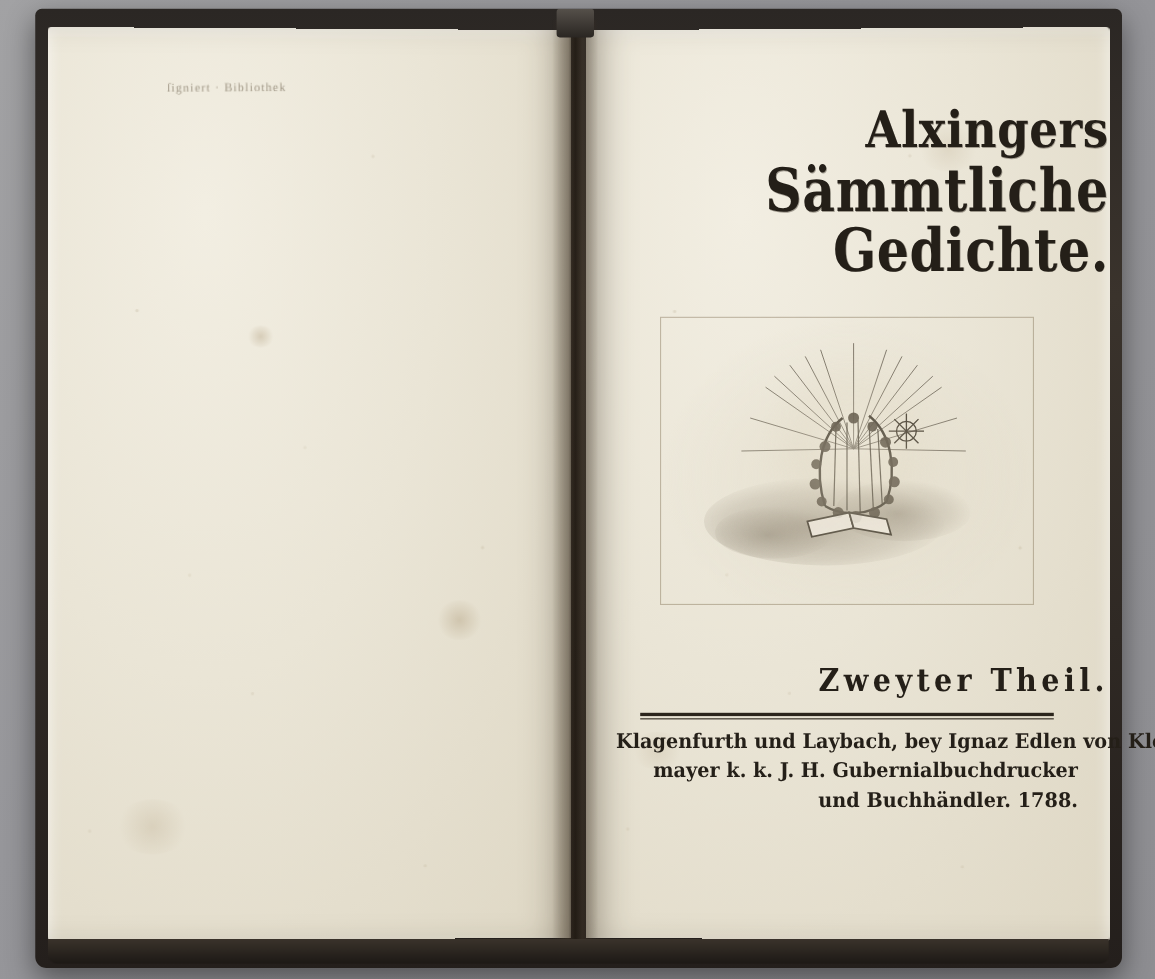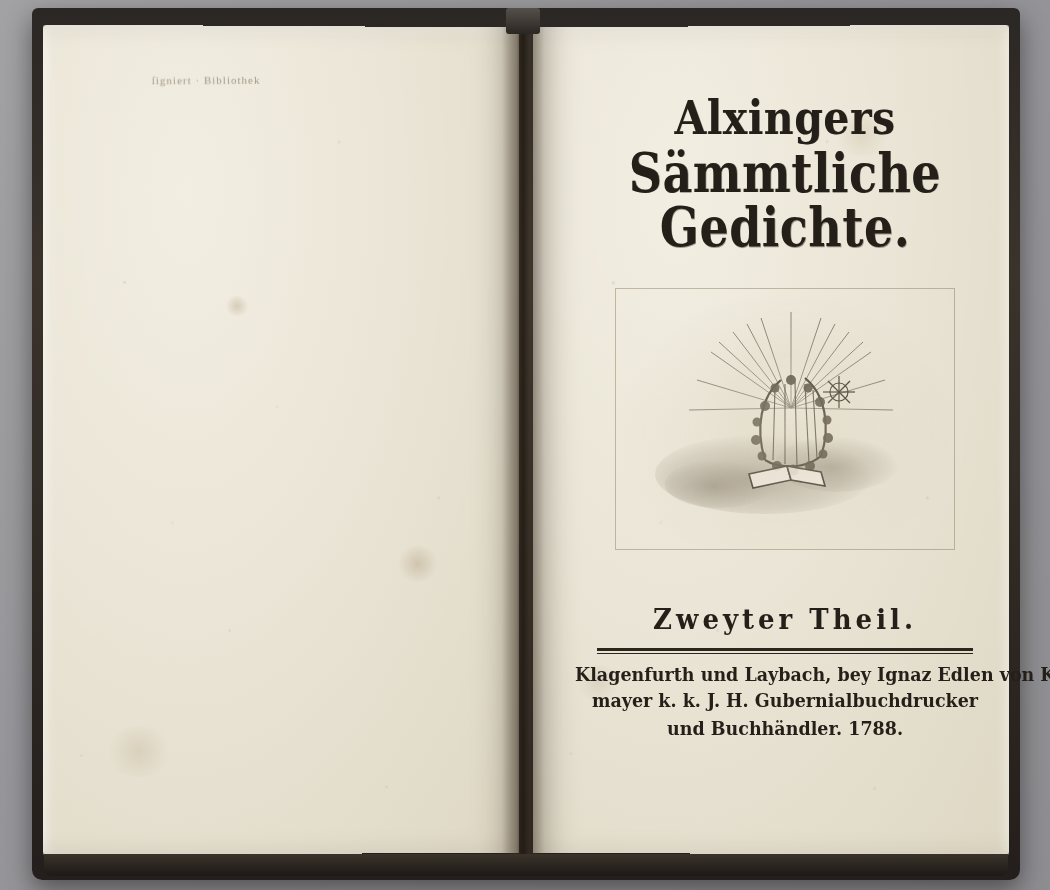--- a/index.html
+++ b/index.html
@@ -119,26 +119,26 @@
     top: 846px;
     width: 964px;
     height: 22px;
     background: linear-gradient(180deg, #3a332b 0%, #1d1916 100%);
     border-radius: 0 0 8px 8px;
   }
 
   
   #title-content {
     position: absolute;
-    left: 515px;
+    left: 500px;
     top: 18px;
     width: 476px;
     height: 828px;
     color: #241f18;
-    text-align: center;
+    text-align: right;
   }
 
   .fraktur {
     font-family: "DejaVu Serif", serif;
     font-weight: bold;
     letter-spacing: 0.5px;
   }
 
   #author-line {
     position: absolute;

